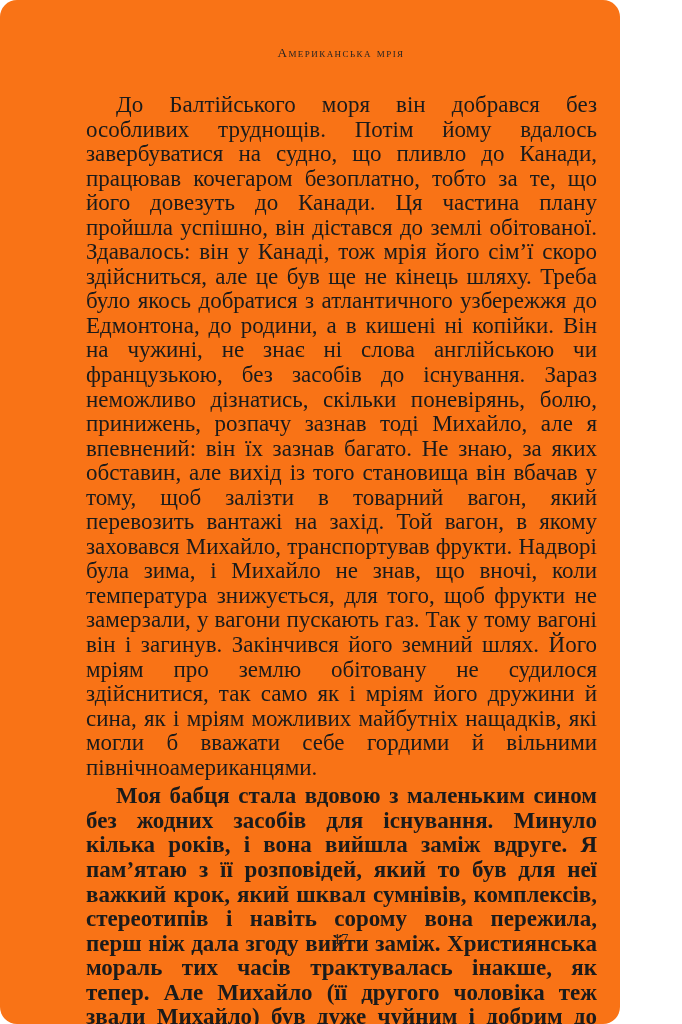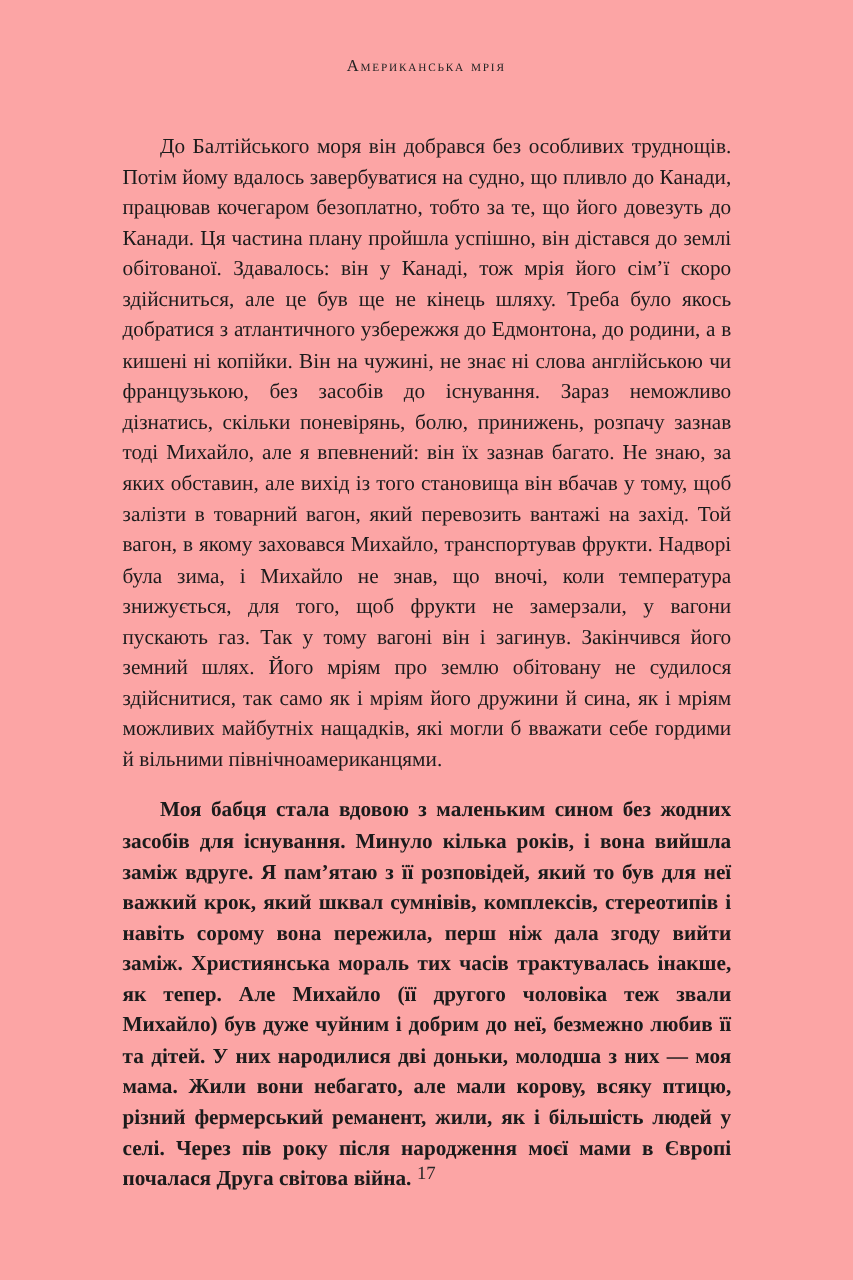--- a/index.html
+++ b/index.html
@@ -3,26 +3,27 @@
 <meta charset="utf-8">
 <title>Американська мрія — 17</title>
 <style>
   html, body {
     margin: 0;
     padding: 0;
     background: #ffffff;
   }
   .page {
     position: relative;
-    width: 682px;
+    width: 620px;
     height: 1024px;
-    background: #fca5a5;
+    background: #f97316;
     overflow: hidden;
     font-family: "Liberation Serif", "DejaVu Serif", serif;
     color: #1b1b1b;
+    border-radius: 17px;
     -webkit-font-smoothing: antialiased;
   }
 
   
   .running-header {
     position: absolute;
     top: 45px;
     left: 0;
     width: 682px;
     text-align: center;
@@ -41,22 +42,22 @@
   }
 
   
   .text-column {
     position: absolute;
     top: 89px;
     left: 82px;
     width: 519px;
   }
   .para {
-    margin: 16px;
-    font-size: 17px;
+    margin: 4px;
+    font-size: 23px;
     line-height: 24.55px;
     text-align: justify;
     text-justify: inter-word;
     text-indent: 30px;
     hyphens: manual;
     word-spacing: 0.1px;
     color: #1b1b1b;
   }
   .para + .para {
     margin-top: 0;

